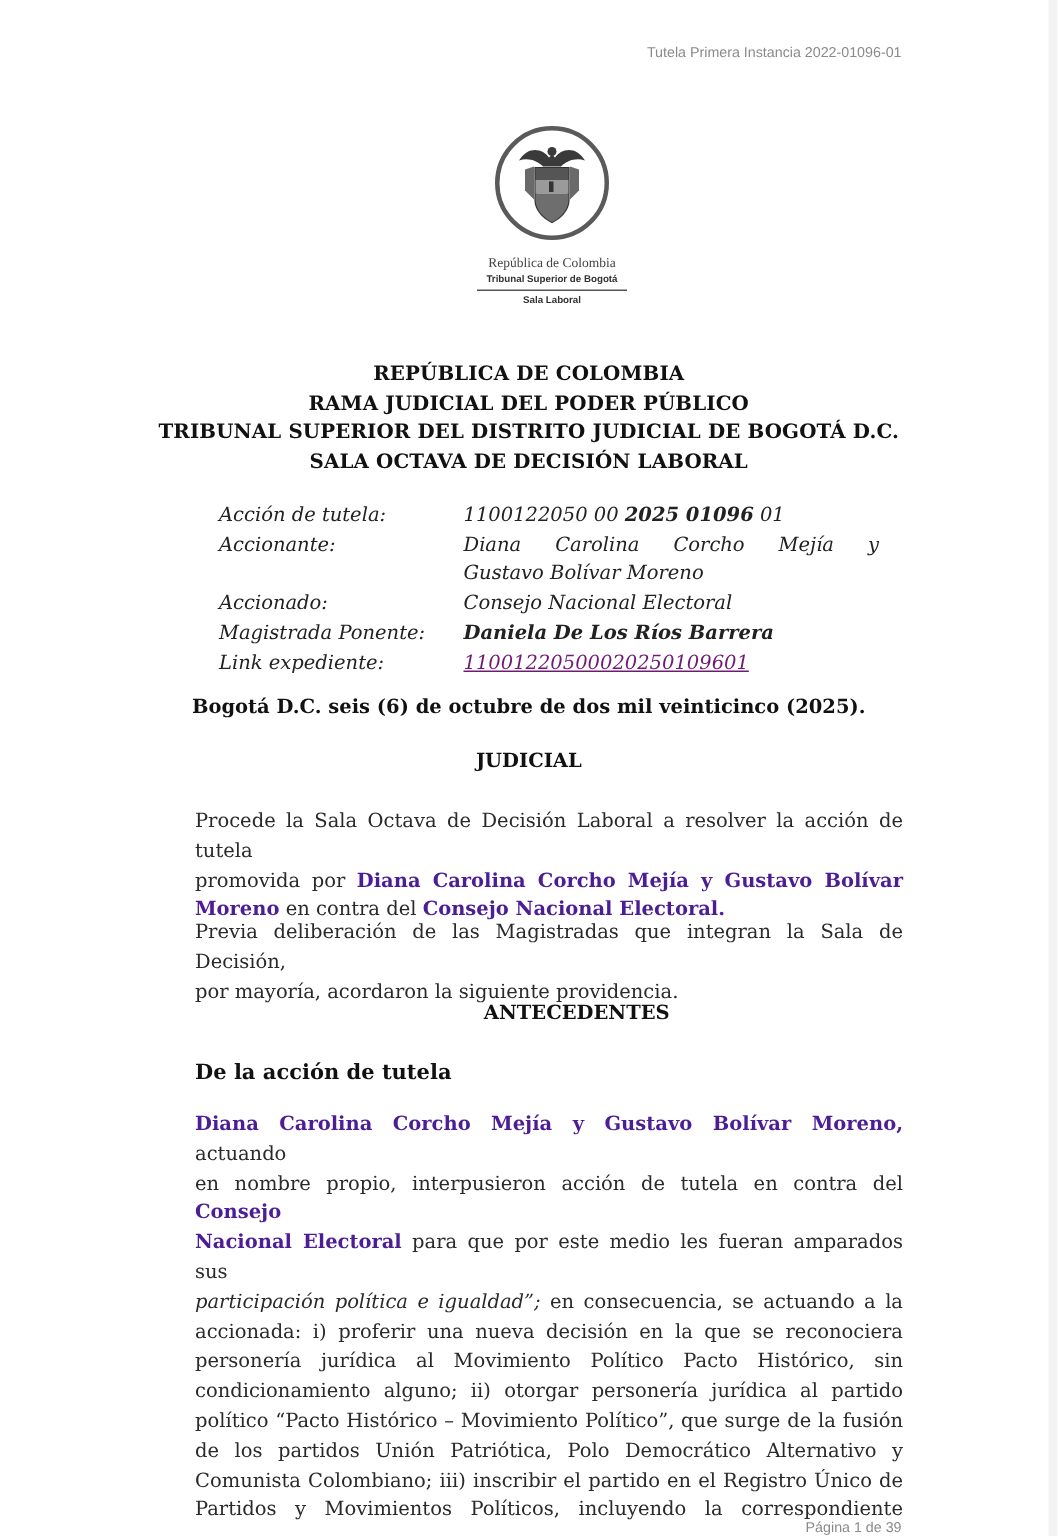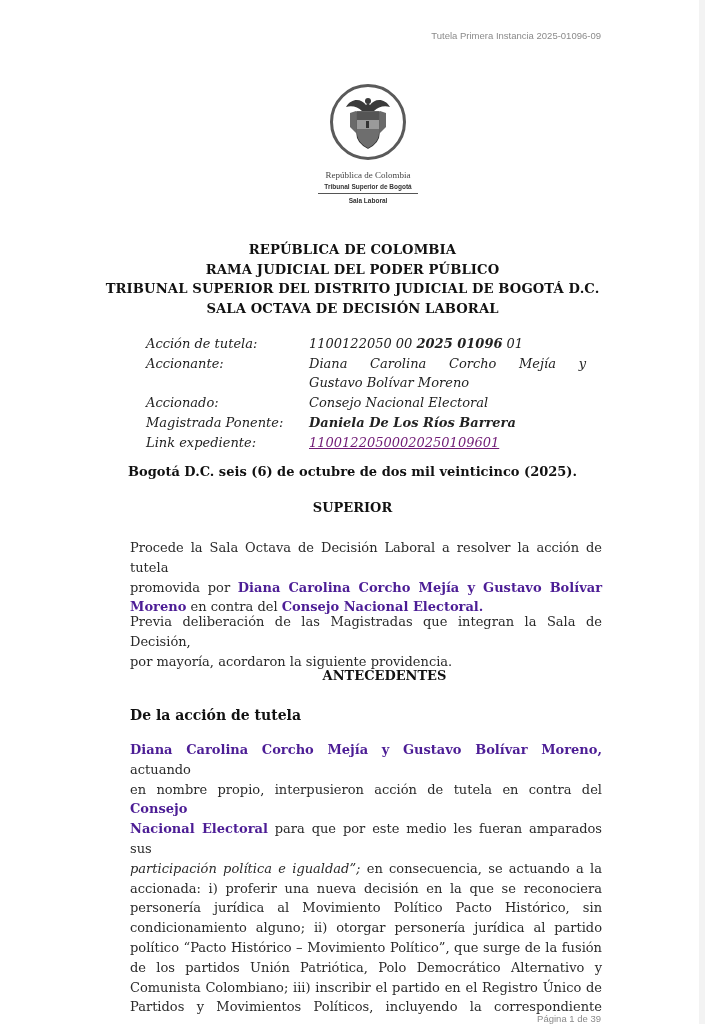--- a/index.html
+++ b/index.html
@@ -77,21 +77,21 @@
       font-weight: bold; font-size: 14px; color: #111;
     }
     .line { display: block; text-align: justify; text-align-last: justify; }
     .line.last { text-align-last: left; }
   </style>
 </head>
 <body>
 
 <div class="right-strip"></div>
 
-<div class="header-ref">Tutela Primera Instancia 2025-01096-09</div>
+<div class="header-ref">Tutela Primera Instancia 2022-01096-01</div>
 
 <div class="logo">
   <div class="seal">
     <svg width="52" height="58" viewBox="0 0 52 58">
 
       <path d="M4 14 C10 4, 20 6, 24 12 L26 10 L28 12 C32 6, 42 4, 48 14 C42 12, 36 14, 32 18 L20 18 C16 14, 10 12, 4 14 Z" fill="#3a3a3a"></path>
       <circle cx="26" cy="8" r="3" fill="#3a3a3a"></circle>
 
       <path d="M8 20 L14 18 L14 40 L8 34 Z" fill="#6a6a6a"></path>
       <path d="M44 20 L38 18 L38 40 L44 34 Z" fill="#6a6a6a"></path>
@@ -137,21 +137,21 @@
     <b class="meta-value">Daniela De Los Ríos Barrera</b>
   </div>
   <div class="meta-row">
     <span class="meta-label">Link expediente:</span>
     <span class="meta-value"><a class="meta-link">11001220500020250109601</a></span>
   </div>
 </div>
 
 <div class="date-line">Bogotá D.C. seis (6) de octubre de dos mil veinticinco (2025).</div>
 
-<div class="section-heading" style="top:500px;">SUPERIOR</div>
+<div class="section-heading" style="top:500px;">JUDICIAL</div>
 
 <div class="para" style="top:538px;">
   <span class="line">Procede la Sala Octava de Decisión Laboral a resolver la acción de tutela</span>
   <span class="line"><span>promovida por </span><b>Diana Carolina Corcho Mejía y Gustavo Bolívar</b></span>
   <span class="line last"><b>Moreno</b><span> en contra del </span><b>Consejo Nacional Electoral.</b></span>
 </div>
 
 <div class="para" style="top:612px;">
   <span class="line">Previa deliberación de las Magistradas que integran la Sala de Decisión,</span>
   <span class="line last">por mayoría, acordaron la siguiente providencia.</span>

